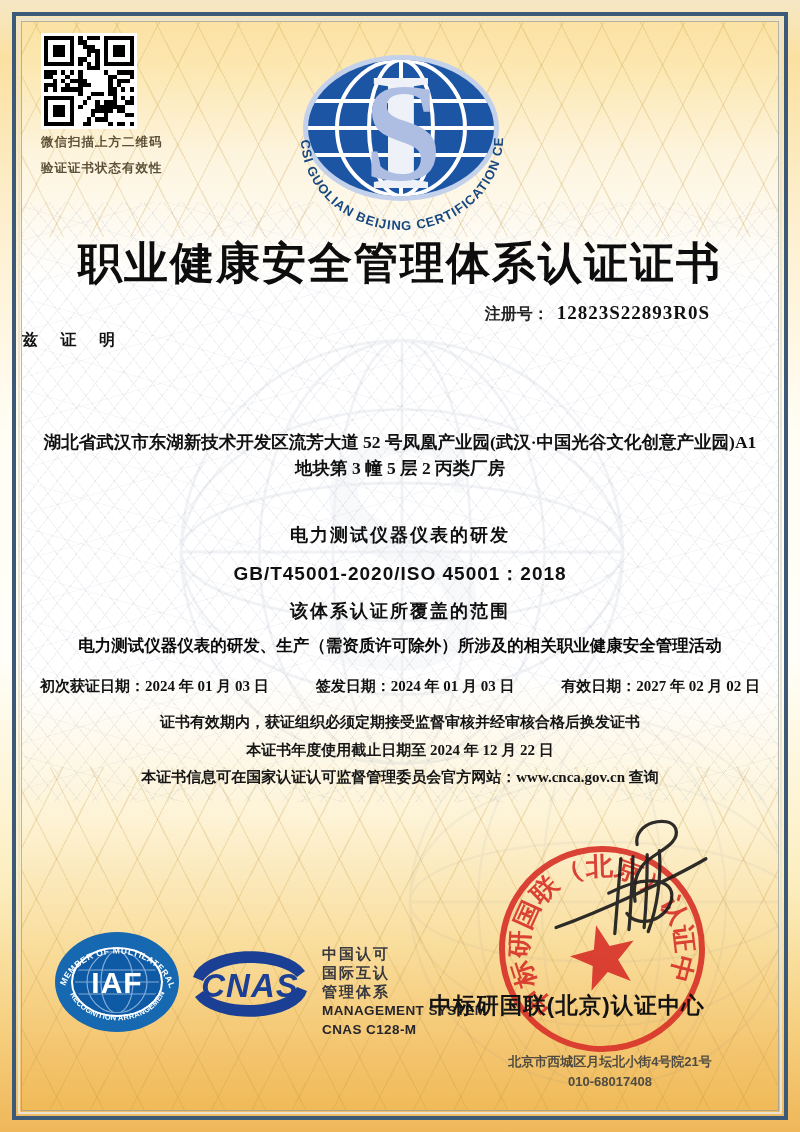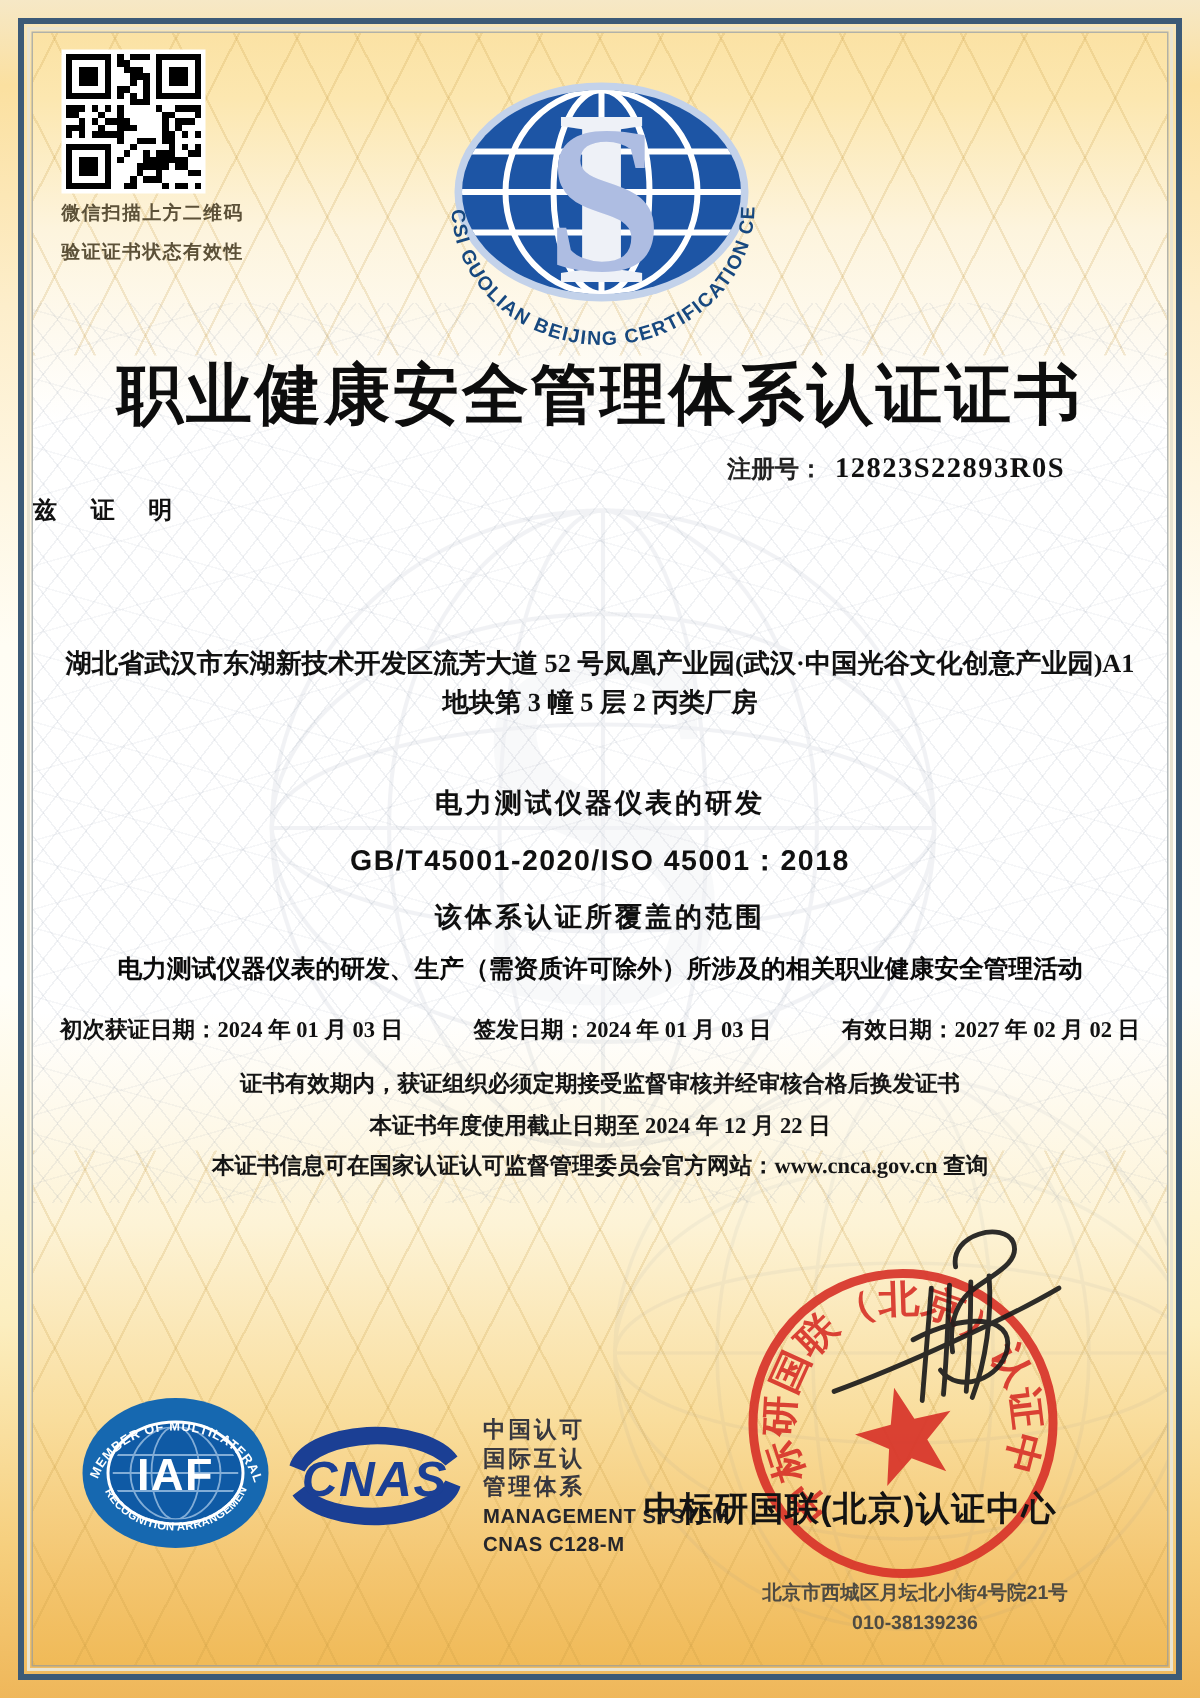--- a/index.html
+++ b/index.html
@@ -448,20 +448,20 @@
     <div class="cnas-text">
       <div class="cnas-cn">中国认可</div>
       <div class="cnas-cn">国际互认</div>
       <div class="cnas-cn">管理体系</div>
       <div class="cnas-en">MANAGEMENT SYSTEM</div>
       <div class="cnas-en">CNAS C128-M</div>
     </div>
 
     <div class="footer-addr">
       <div>北京市西城区月坛北小街4号院21号</div>
-      <div>010-38139236</div>
+      <div>010-68017408</div>
     </div>
   </div>
 
   <div class="frame-outer"></div>
   <div class="frame-mid"></div>
   <div class="frame-inner"></div>
 </div>
 
 </body></html>

